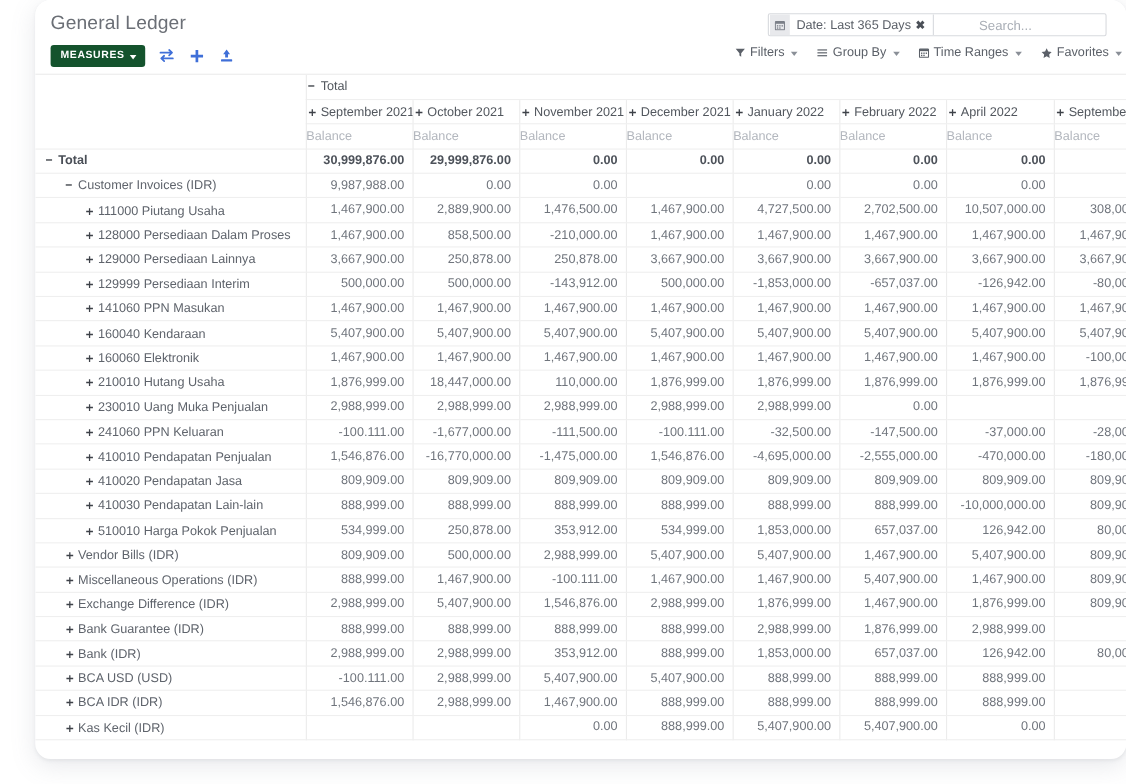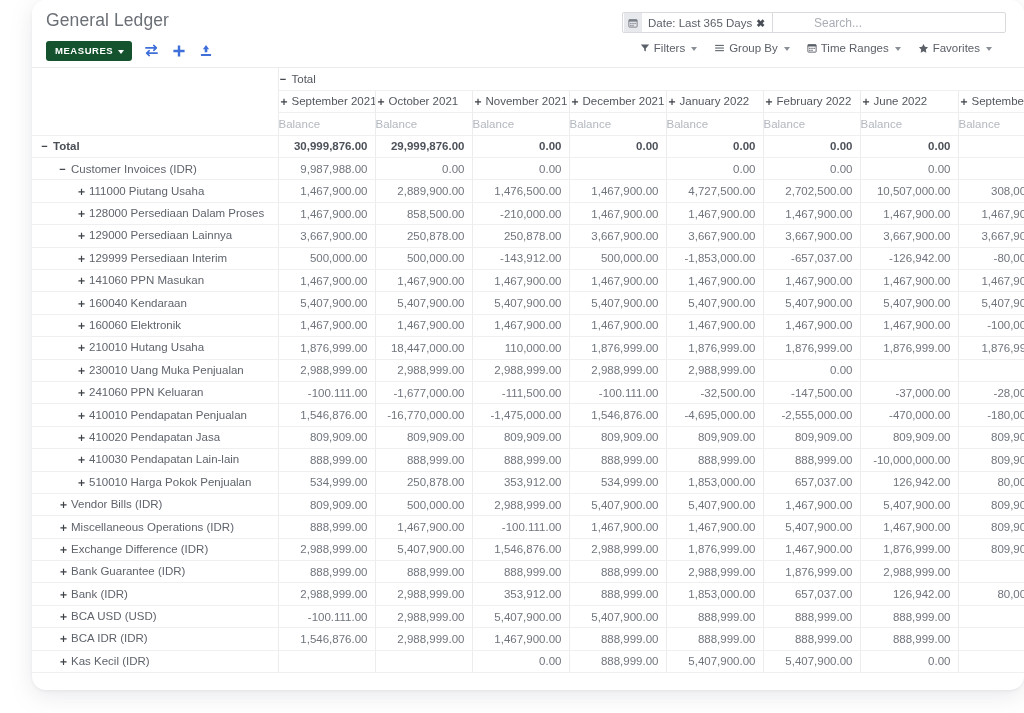--- a/index.html
+++ b/index.html
@@ -84,21 +84,21 @@
   .tool-icon svg { display:block; }
 
   
   .searchbox {
     position: absolute;
     right: 18px; top: 12px;
     display: flex;
     border: 1px solid #d8dade;
     border-radius: 2px;
     height: 21px;
-    width: 384px;
+    width: 308px;
     background: #fff;
     padding: 0 0 0 0;
     overflow: hidden;
   }
   .facet {
     display: flex;
     align-items: center;
     height: 19px;
     margin: 0 0 0 1px;
     border-right: 1px solid #d8dade;
@@ -131,21 +131,21 @@
     color: #9ba0a8;
     padding-left: 7px;
     font-family: "Liberation Sans", sans-serif;
     background: transparent;
     margin-left: 34px;
   }
   .search-input::placeholder { color: #a9aeb6; }
 
   .menu-row {
     position: absolute;
-    right: 32px; top: 42px;
+    right: 4px; top: 42px;
     display: flex;
     align-items: center;
     gap: 17px;
   }
   .menu-item {
     display: inline-flex;
     align-items: center;
     gap: 4px;
     font-size: 11.5px;
     color: #5b6068;
@@ -376,21 +376,21 @@
               <span class="tog">−</span><span>Total</span>
             </th>
           </tr>
           <tr id="months-row">
               <th class="month"><span class="tog">＋</span><span>September 2021</span></th>
               <th class="month"><span class="tog">＋</span><span>October 2021</span></th>
               <th class="month"><span class="tog">＋</span><span>November 2021</span></th>
               <th class="month"><span class="tog">＋</span><span>December 2021</span></th>
               <th class="month"><span class="tog">＋</span><span>January 2022</span></th>
               <th class="month"><span class="tog">＋</span><span>February 2022</span></th>
-              <th class="month"><span class="tog">＋</span><span>June 2022</span></th>
+              <th class="month"><span class="tog">＋</span><span>April 2022</span></th>
               <th class="month"><span class="tog">＋</span><span>September 2022</span></th>
             </tr>
           <tr id="measures-row">
               <th class="balance">Balance</th>
               <th class="balance">Balance</th>
               <th class="balance">Balance</th>
               <th class="balance">Balance</th>
               <th class="balance">Balance</th>
               <th class="balance">Balance</th>
               <th class="balance">Balance</th>

